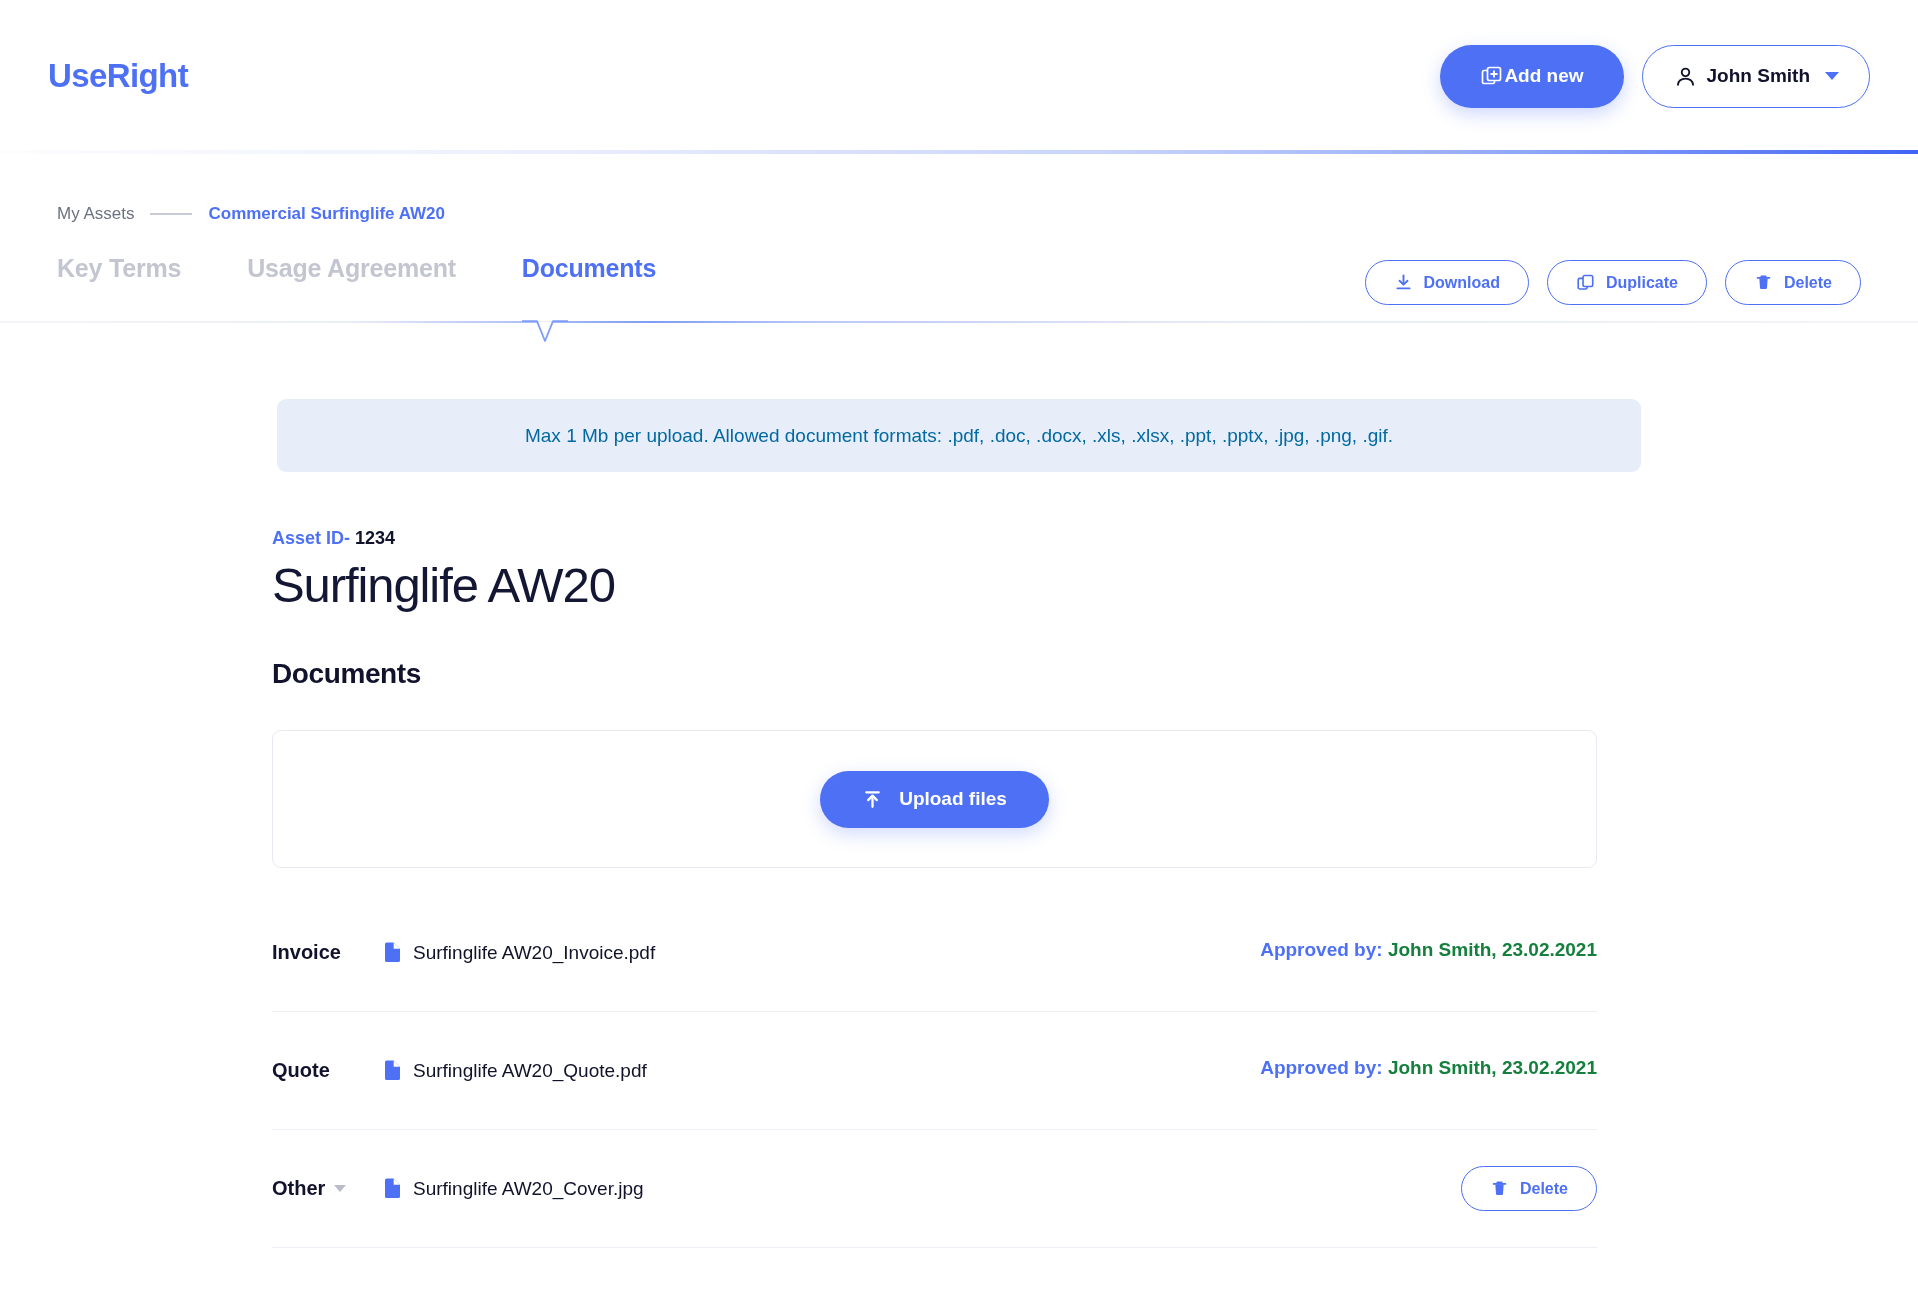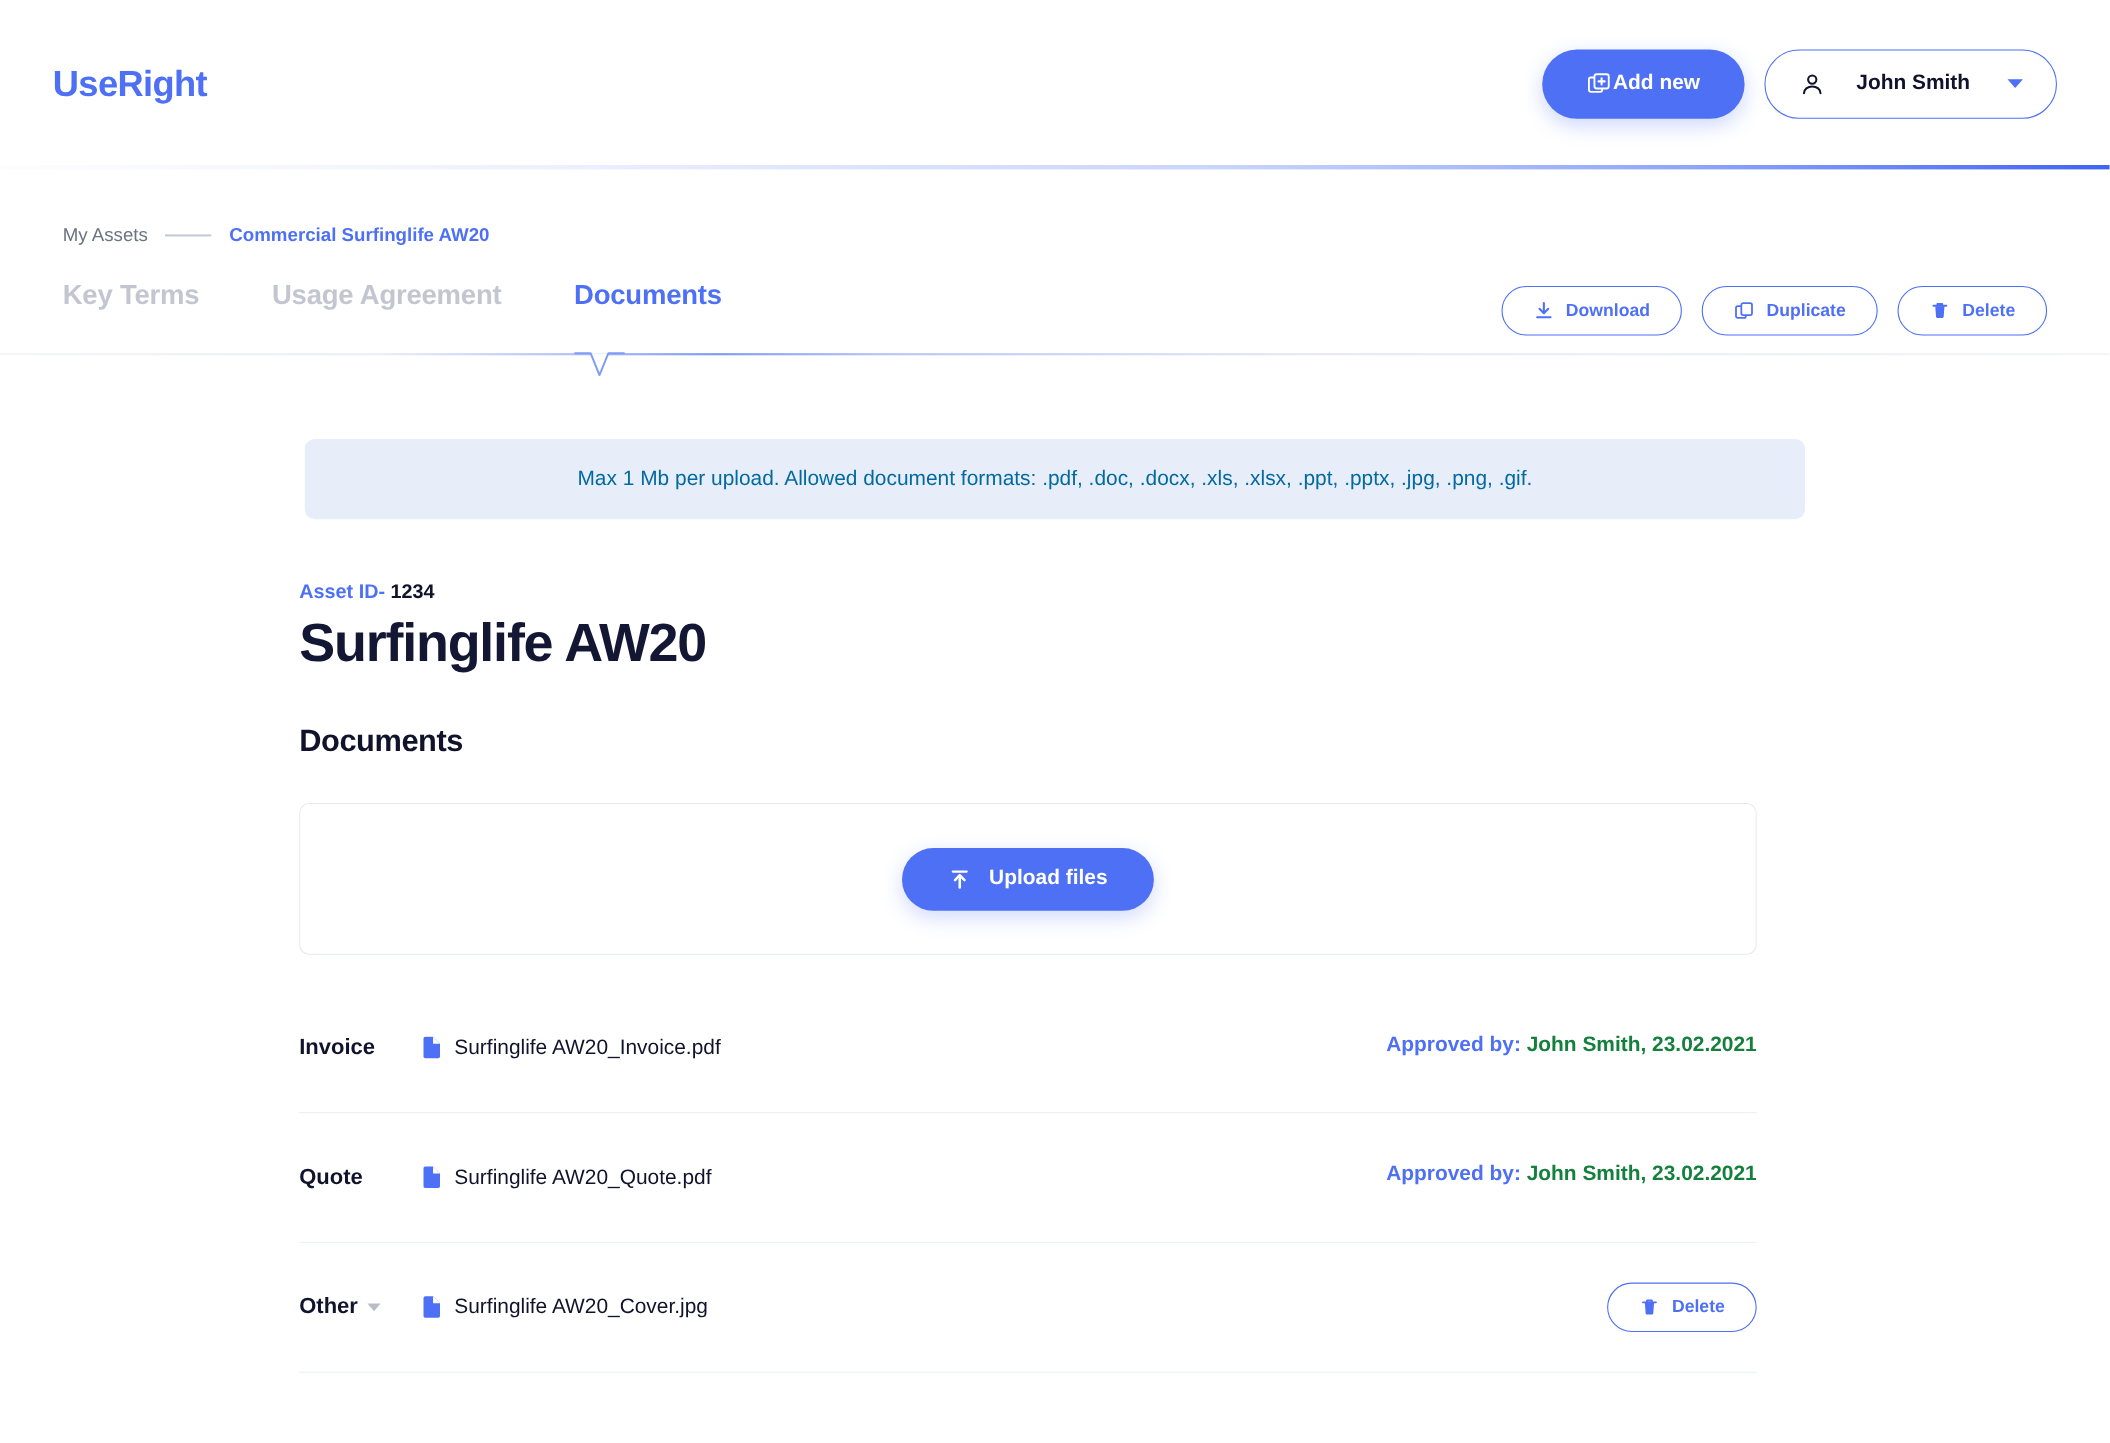--- a/index.html
+++ b/index.html
@@ -57,21 +57,21 @@
     font-weight: 600;
     border: none;
     cursor: pointer;
     box-shadow: 0 6px 18px rgba(77,112,245,0.28);
     white-space: nowrap;
   }
 
   .btn-user {
     display: flex;
     align-items: center;
-    gap: 28px;
+    gap: 9px;
     height: 63px;
     padding: 0 30px;
     border-radius: 34px;
     background: #ffffff;
     border: 1.6px solid #4D70F5;
     color: #10132B;
     font-size: 19px;
     font-weight: 600;
     cursor: pointer;
     white-space: nowrap;
@@ -200,21 +200,21 @@
     margin-top: 56px;
     font-size: 18px;
     font-weight: 700;
   }
   .asset-id .lbl { color: #4D70F5; }
   .asset-id .val { color: #10132B; }
 
   .asset-title {
     margin-top: 8px;
     font-size: 49px;
-    font-weight: 700;
+    font-weight: 400;
     color: #141733;
     letter-spacing: -1.1px;
   }
 
   .section-title {
     margin-top: 45px;
     font-size: 28px;
     font-weight: 700;
     color: #10132B;
     letter-spacing: -0.4px;

